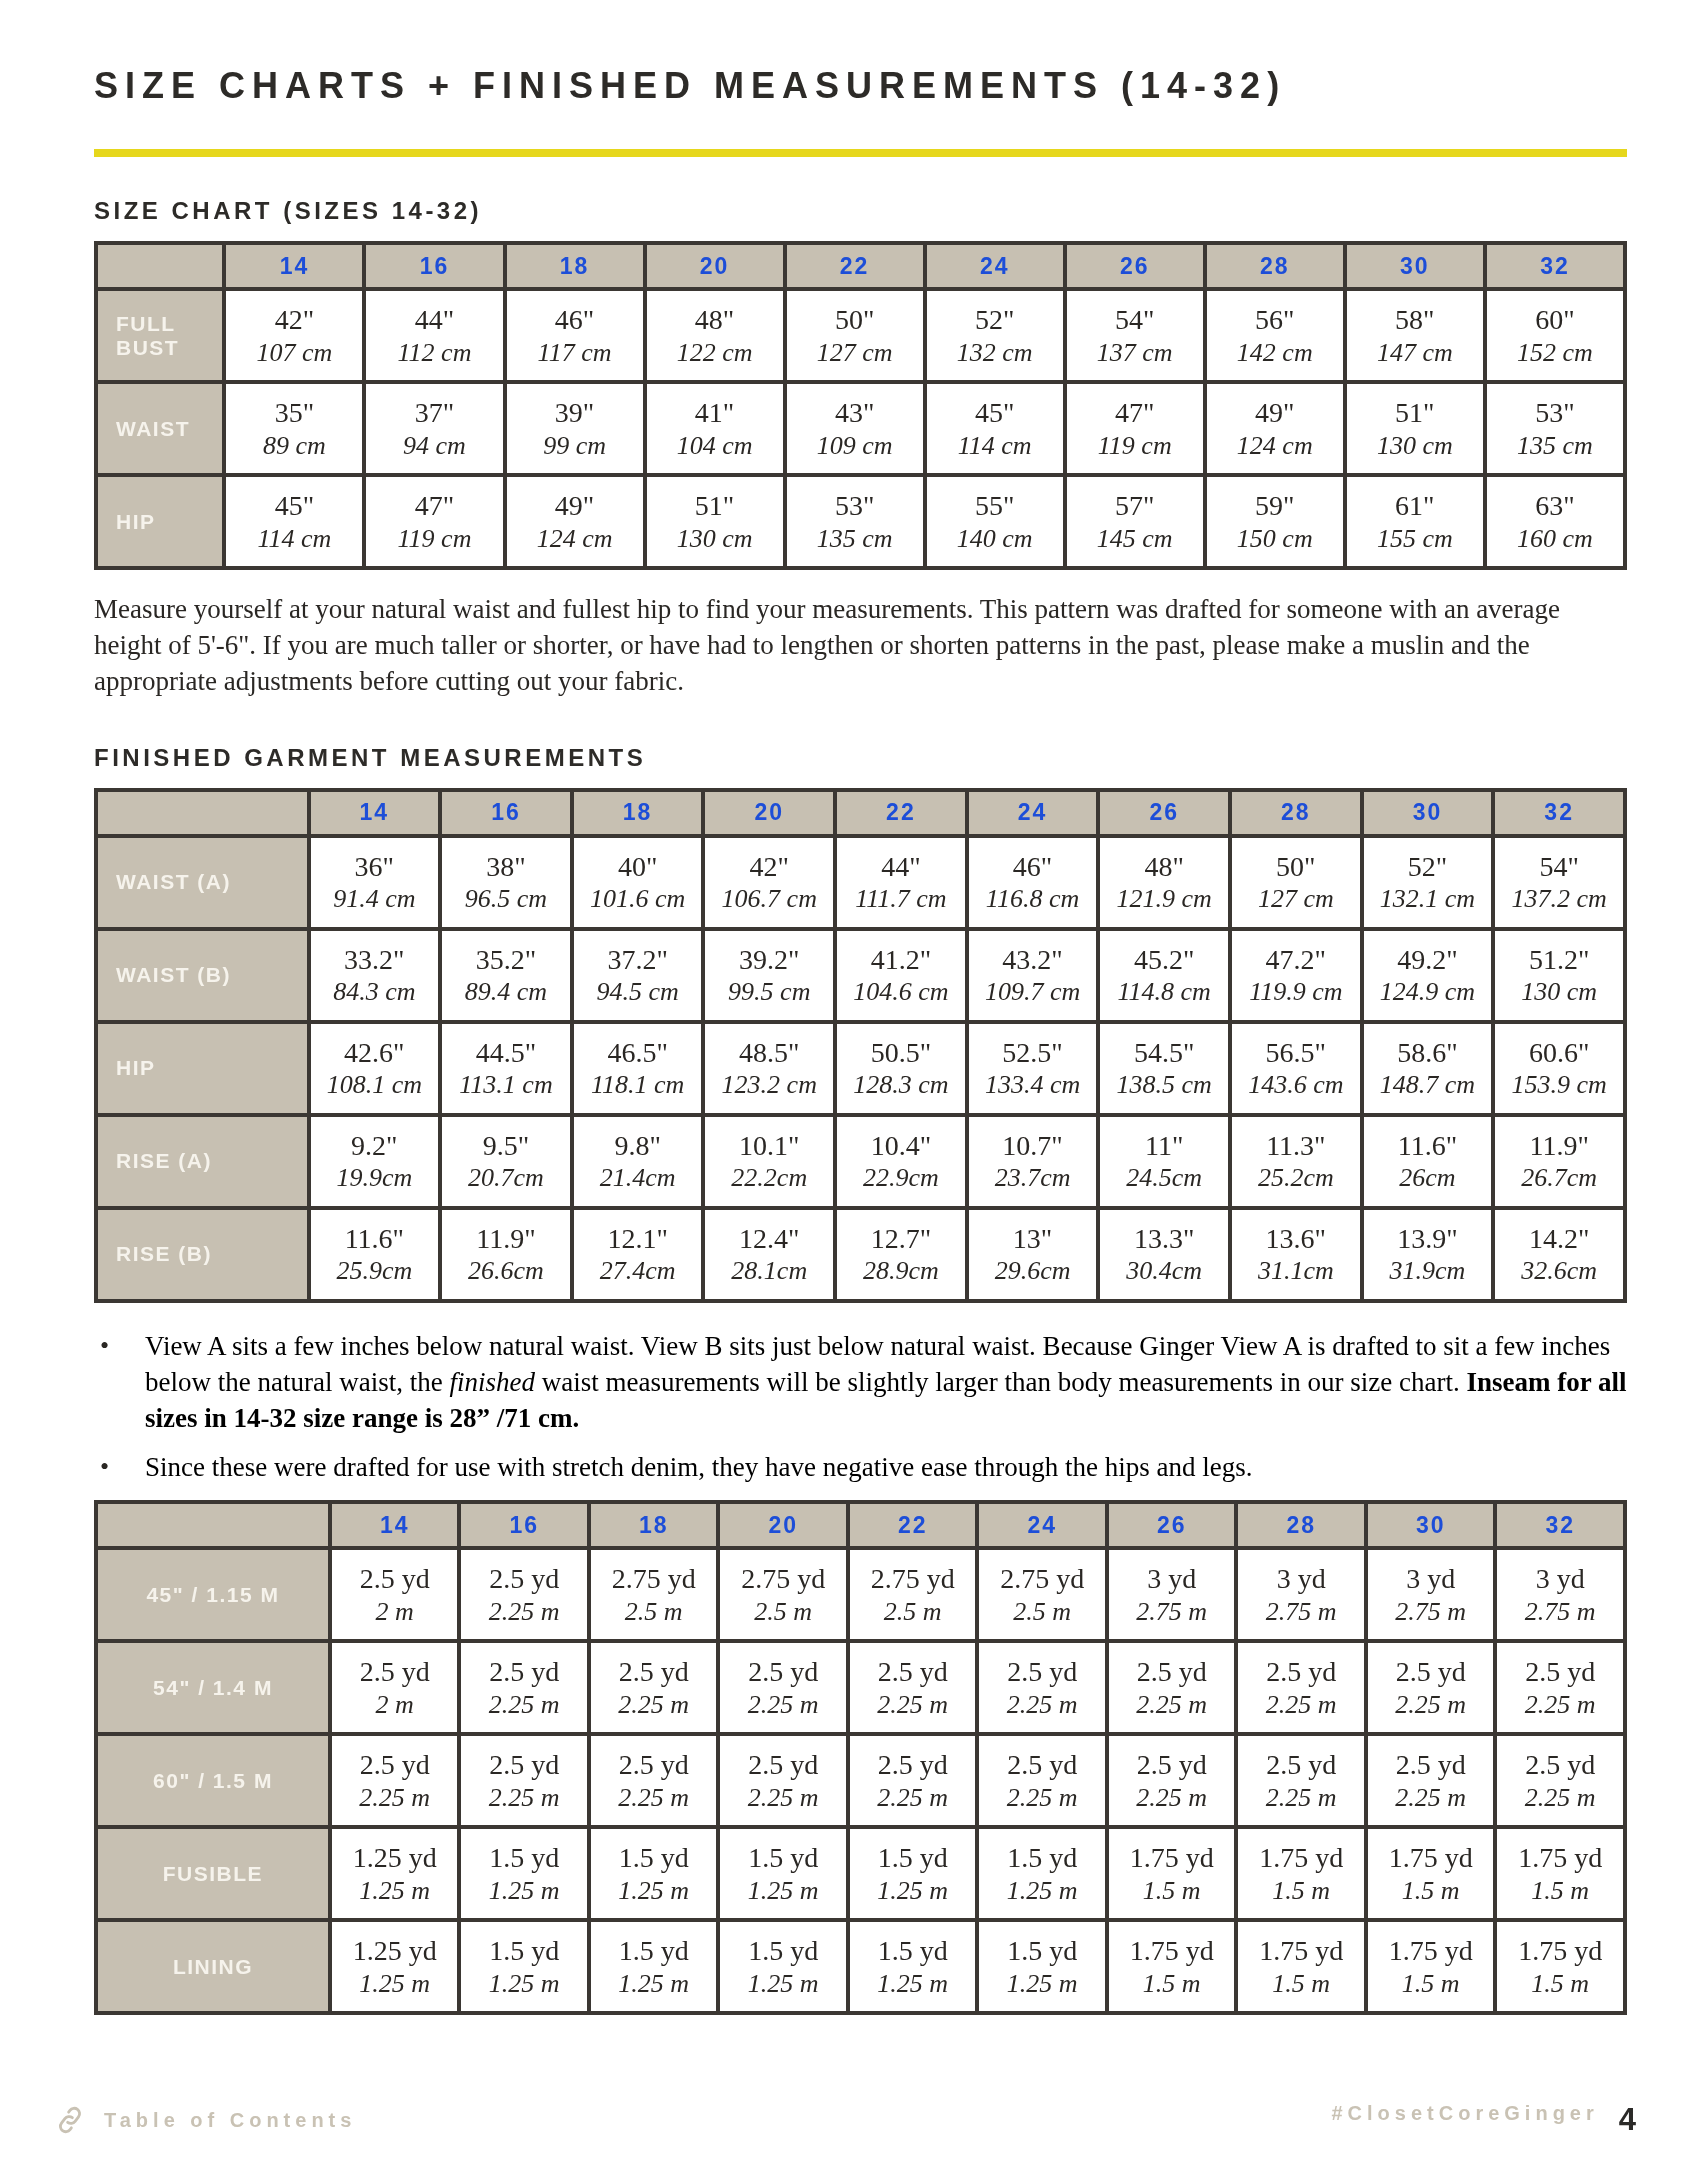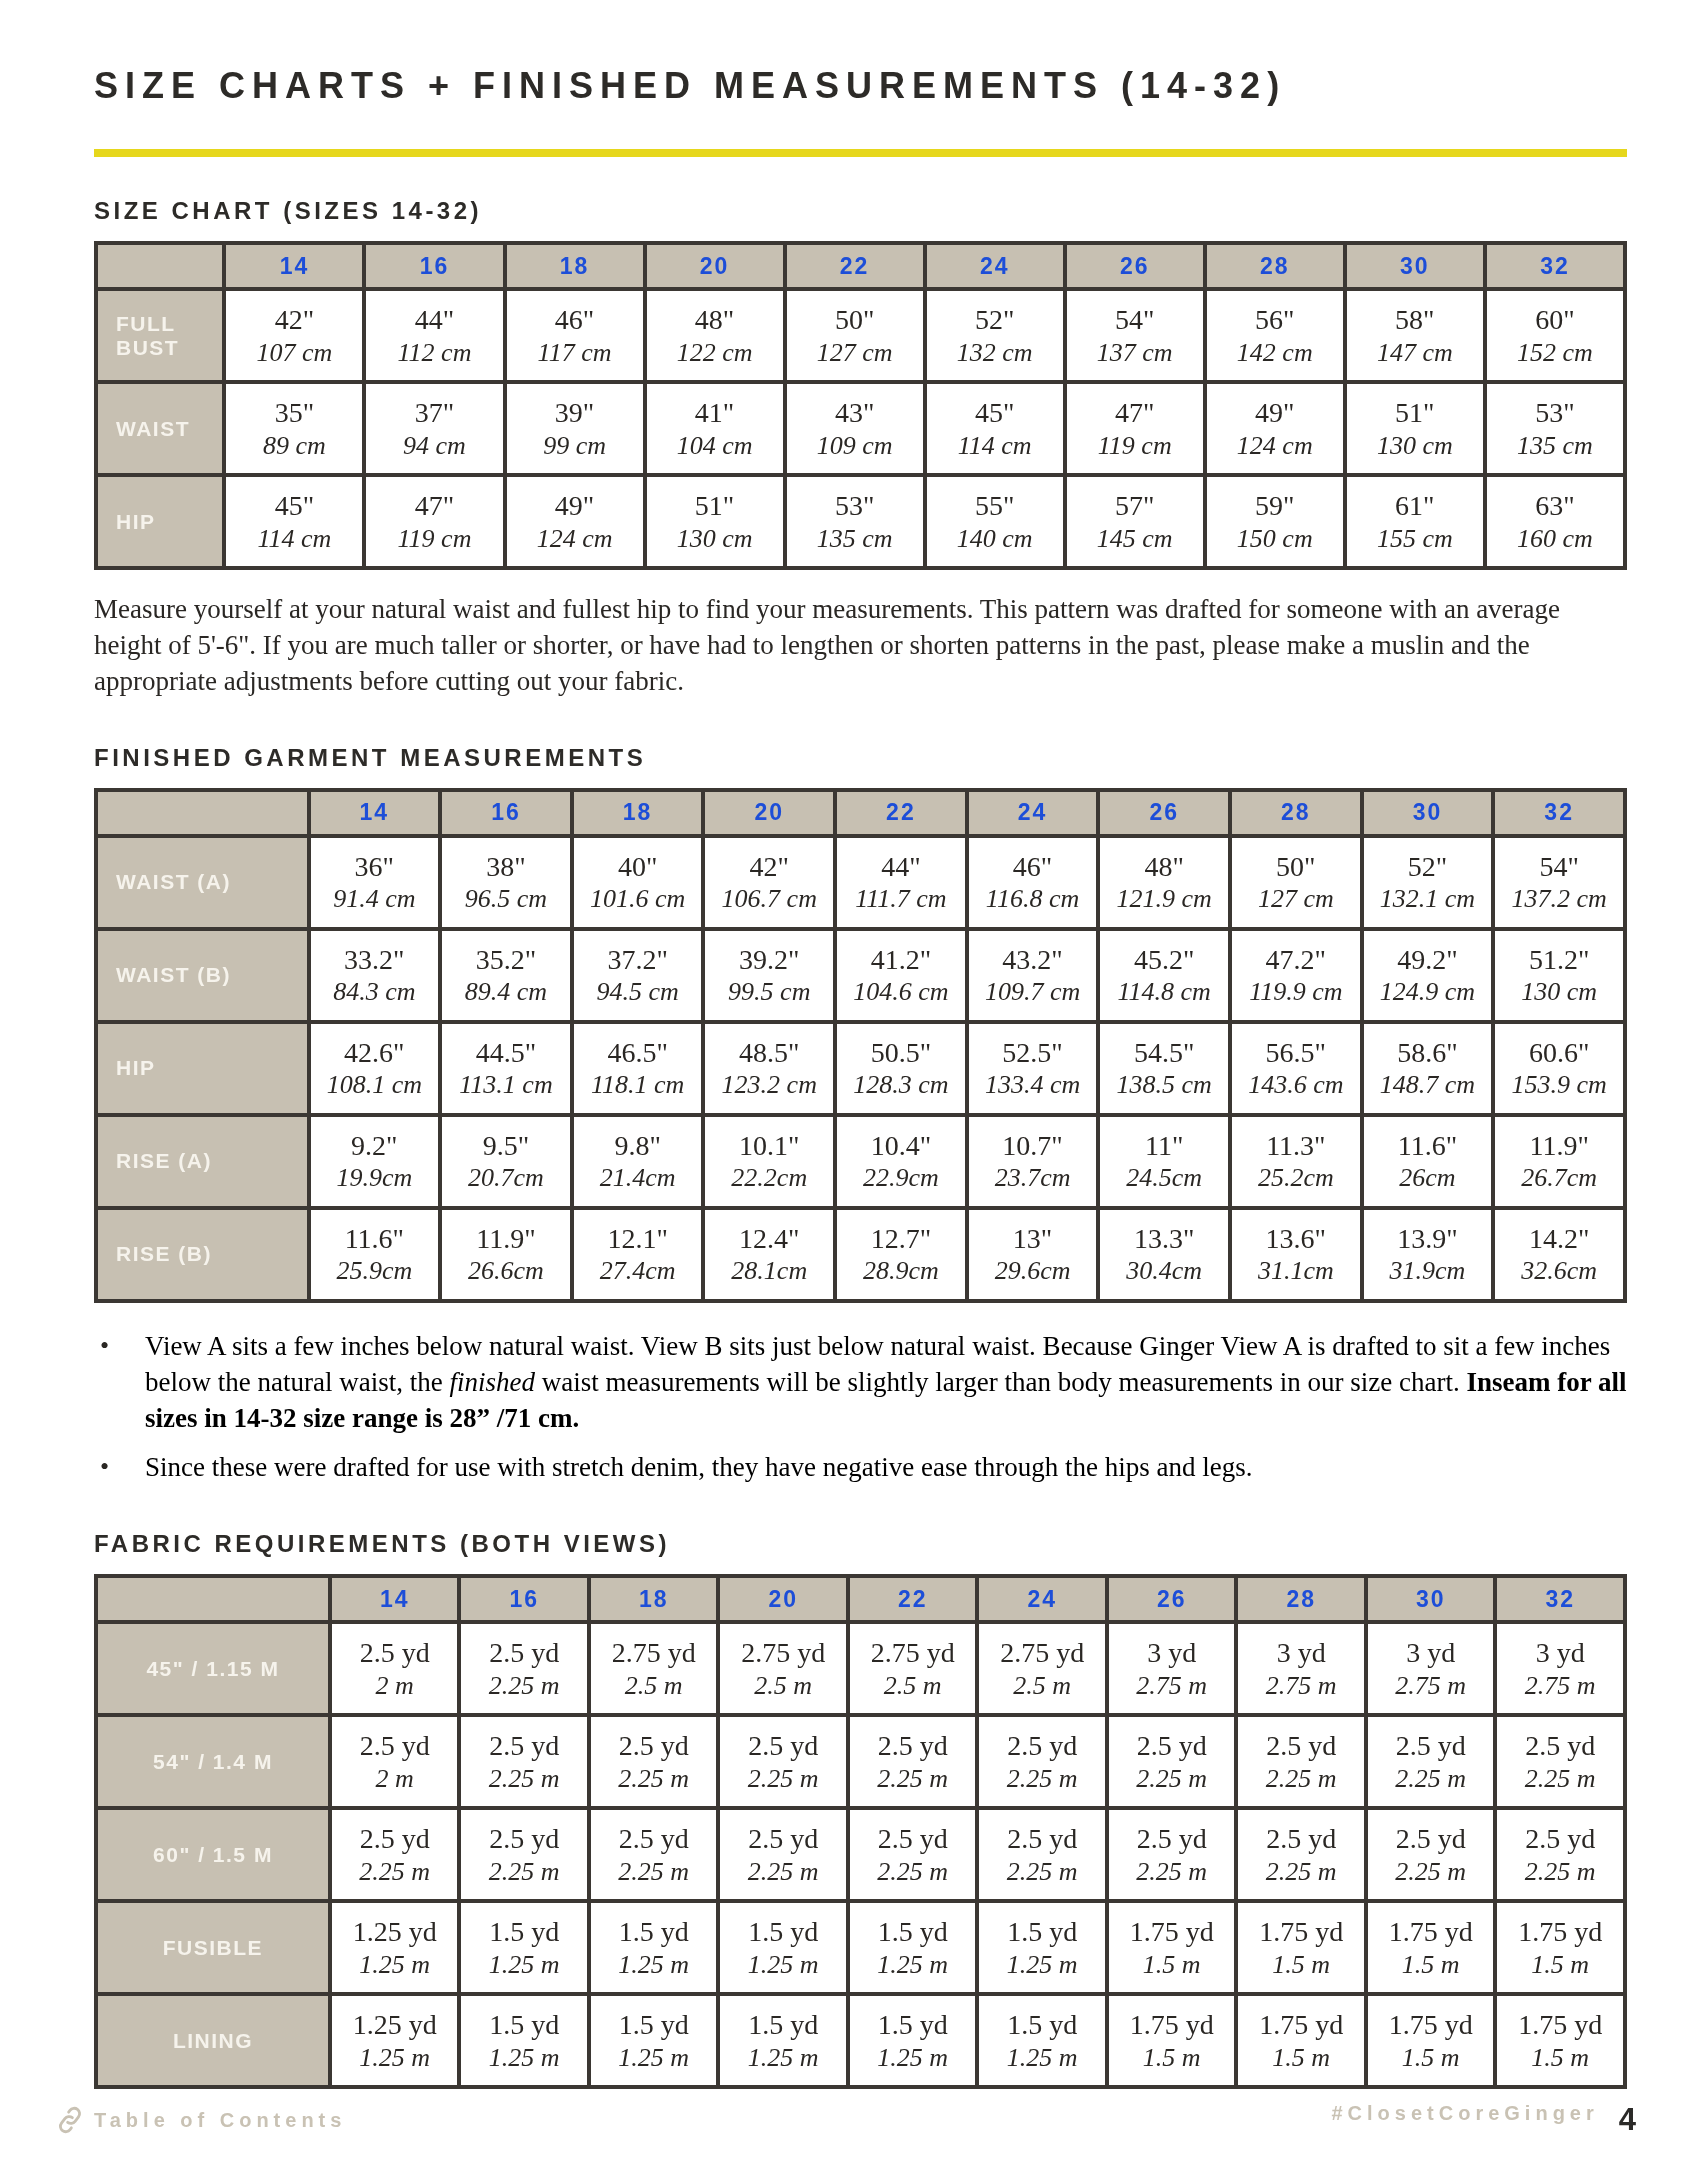--- a/index.html
+++ b/index.html
@@ -58,21 +58,21 @@
     content:"\2022"; position:absolute; left:6px; top:0;
     font-size:26px; color:#2a2724;
   }
   ul.notes span.italic { font-style:italic; }
   ul.notes span.bold { font-weight:bold; }
 
   footer.page-footer {
     position:absolute; left:54px; right:46px; bottom:40px;
     display:flex; justify-content:space-between; align-items:center;
   }
-  .footer-left { display:flex; align-items:center; gap:8px; }
+  .footer-left { display:flex; align-items:center; gap:18px; }
   .footer-left .label, .footer-right .tag {
     font-size:20px; letter-spacing:5px; color:#c9c2b4; font-weight:bold;
   }
   .footer-right { display:flex; align-items:flex-start; gap:20px; }
   .footer-right .pagenum { font-size:31px; font-weight:bold; color:#2b2a28; letter-spacing:1px; }
   .link-icon svg { display:block; }
 </style>
 </head>
 <body>
 
@@ -496,21 +496,20 @@
           </tr>
         </tbody>
       </table>
     <ul class="notes" id="finished-notes">
         <li><span>View A sits a few inches below natural waist. View B sits just below natural waist. Because Ginger View A is drafted to sit a few inches below the natural waist, the </span><span class="italic">finished</span><span> waist measurements will be slightly larger than body measurements in our size chart. </span><span class="bold">Inseam for all sizes in 14-32 size range is 28” /71 cm.</span></li>
         <li><span>Since these were drafted for use with stretch denim, they have negative ease through the hips and legs.</span></li>
       </ul>
   </section>
 
   <section>
-    <h2 class="section-heading">FABRIC REQUIREMENTS (BOTH VIEWS)</h2>
     <table id="table-fabric">
         <colgroup>
           <col style="width: 15.3%;">
           <col>
           <col>
           <col>
           <col>
           <col>
           <col>
           <col>

